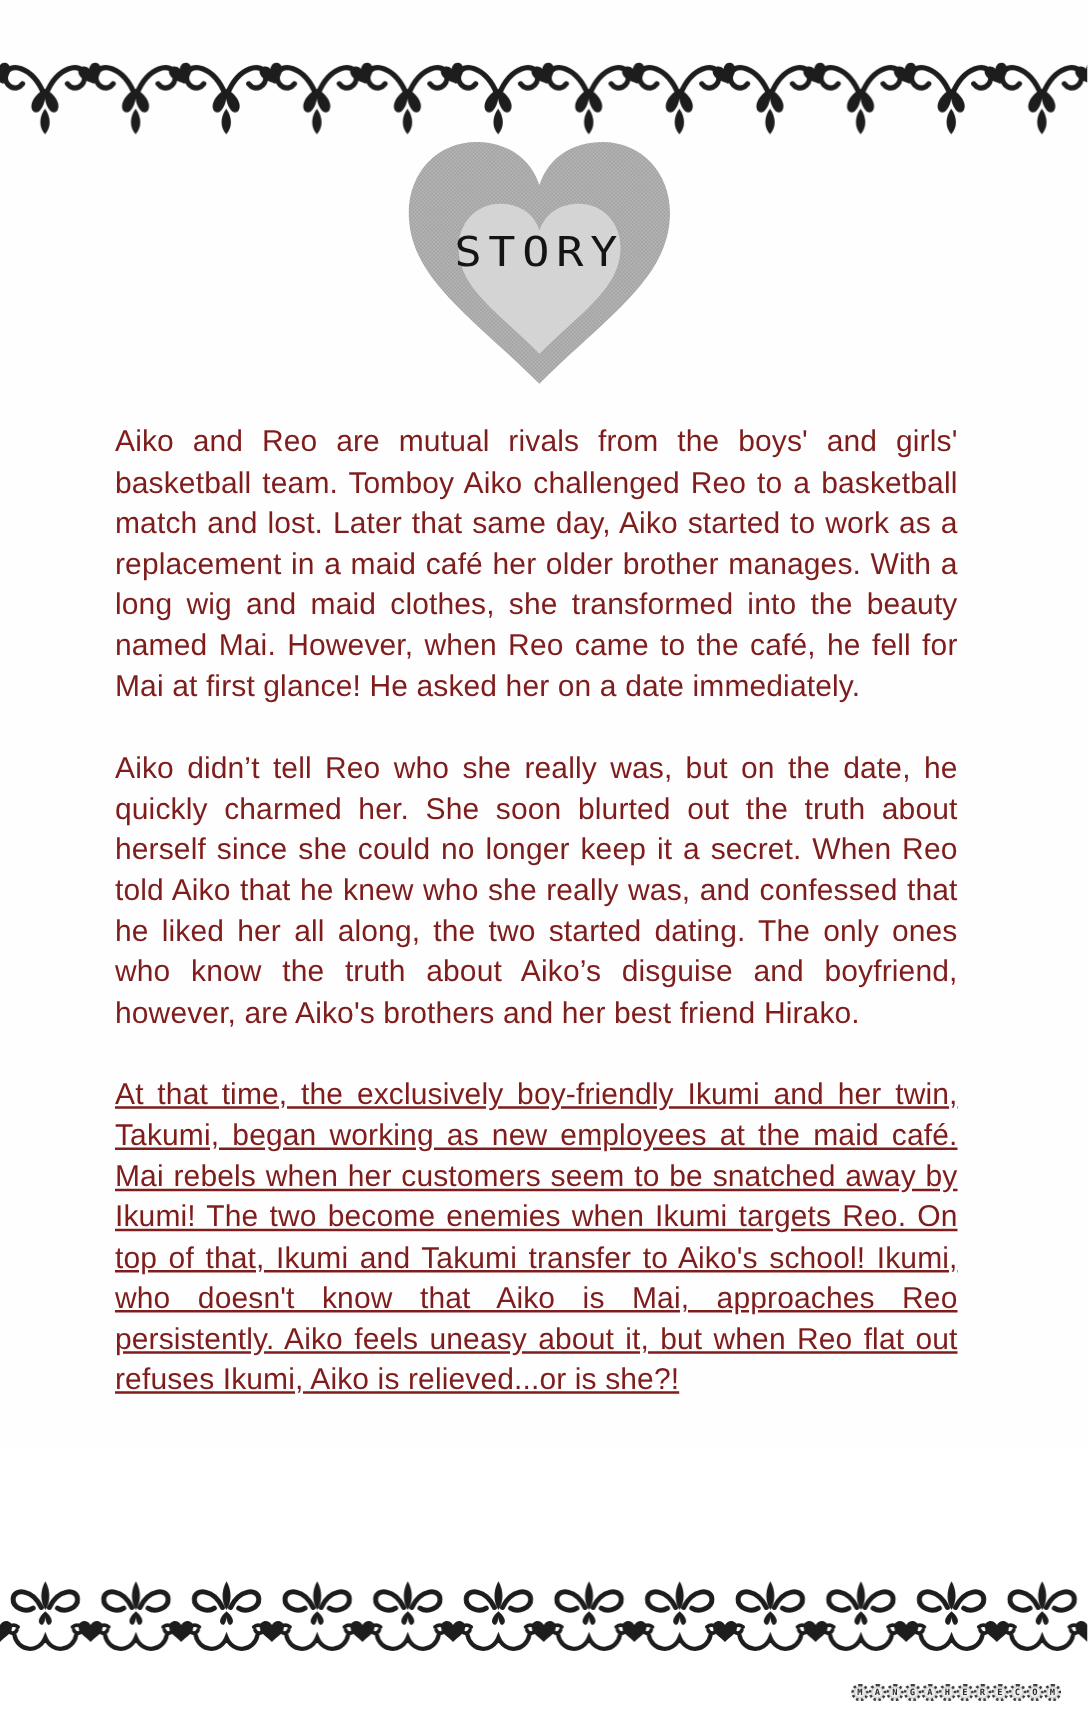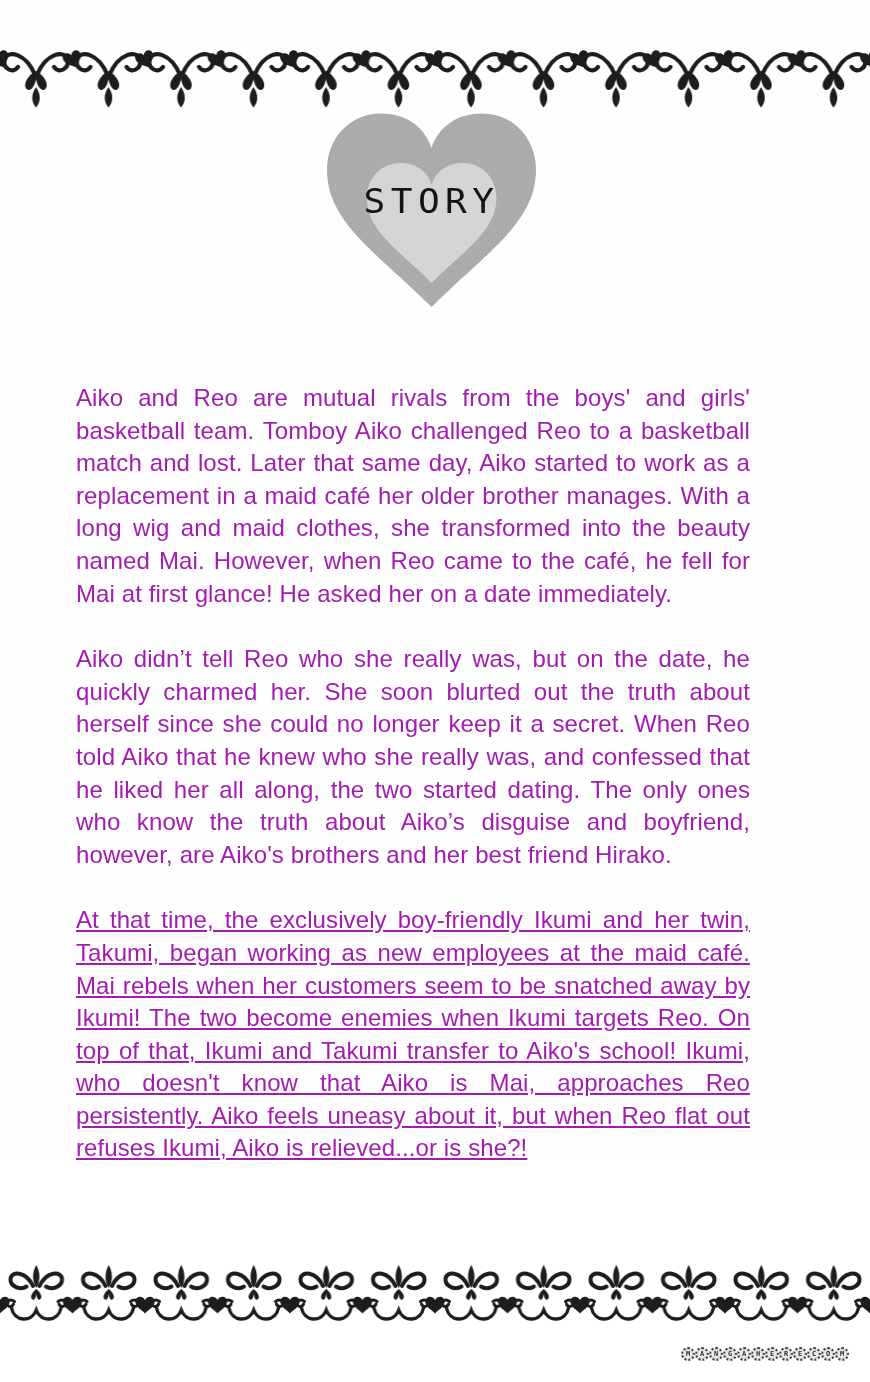--- a/index.html
+++ b/index.html
@@ -11,23 +11,22 @@
     overflow: hidden;
   }
   .page { position: absolute; inset: 0; width: 870px; height: 1157px; background: #fefefe; }
 
   .top-border { position: absolute; left: 0; top: 44px; width: 870px; height: 66px; }
   .bottom-border { position: absolute; left: 0; top: 1264px; width: 870px; height: 64px; }
 
   .heart-wrap { position: absolute; left: 324px; top: 112px; width: 215px; height: 198px; }
 
   .story-text {
-    position: absolute; left: 76px; top: 338px; width: 674px;
-    color: #a21caf;
-    margin-top: 44px;
+    position: absolute; left: 92px; top: 338px; width: 674px;
+    color: #7f1d1d;
   }
   .story-text p {
     margin: 0 0 33px 0;
     font-size: 24px;
     line-height: 32.6px;
     text-align: justify;
     text-justify: inter-word;
     letter-spacing: 0.1px;
   }
   .story-text p:last-child { margin-bottom: 0; text-decoration: underline; }

